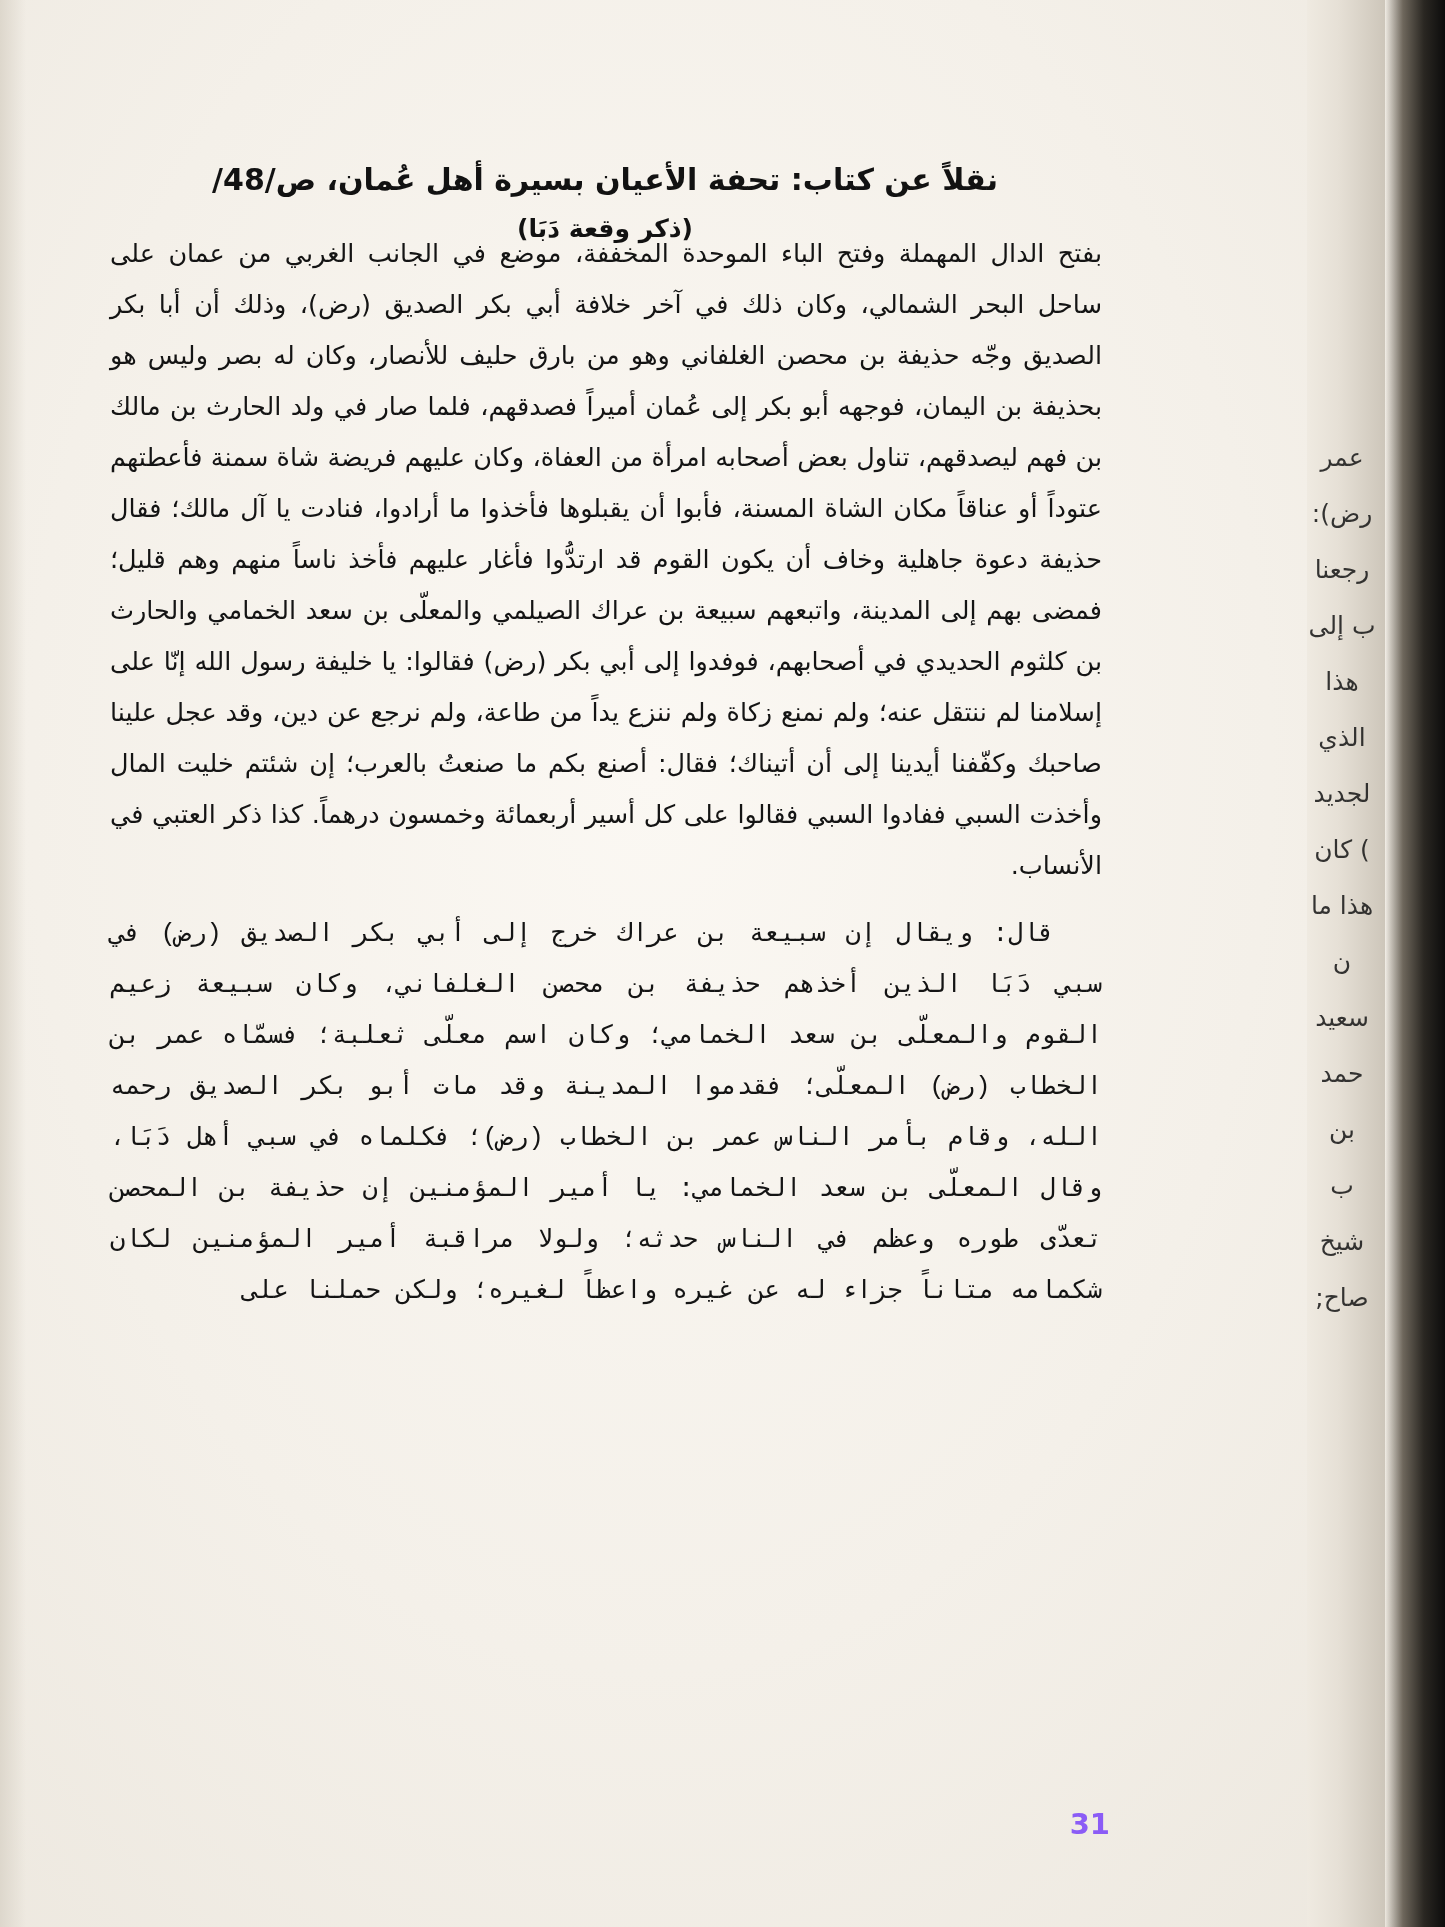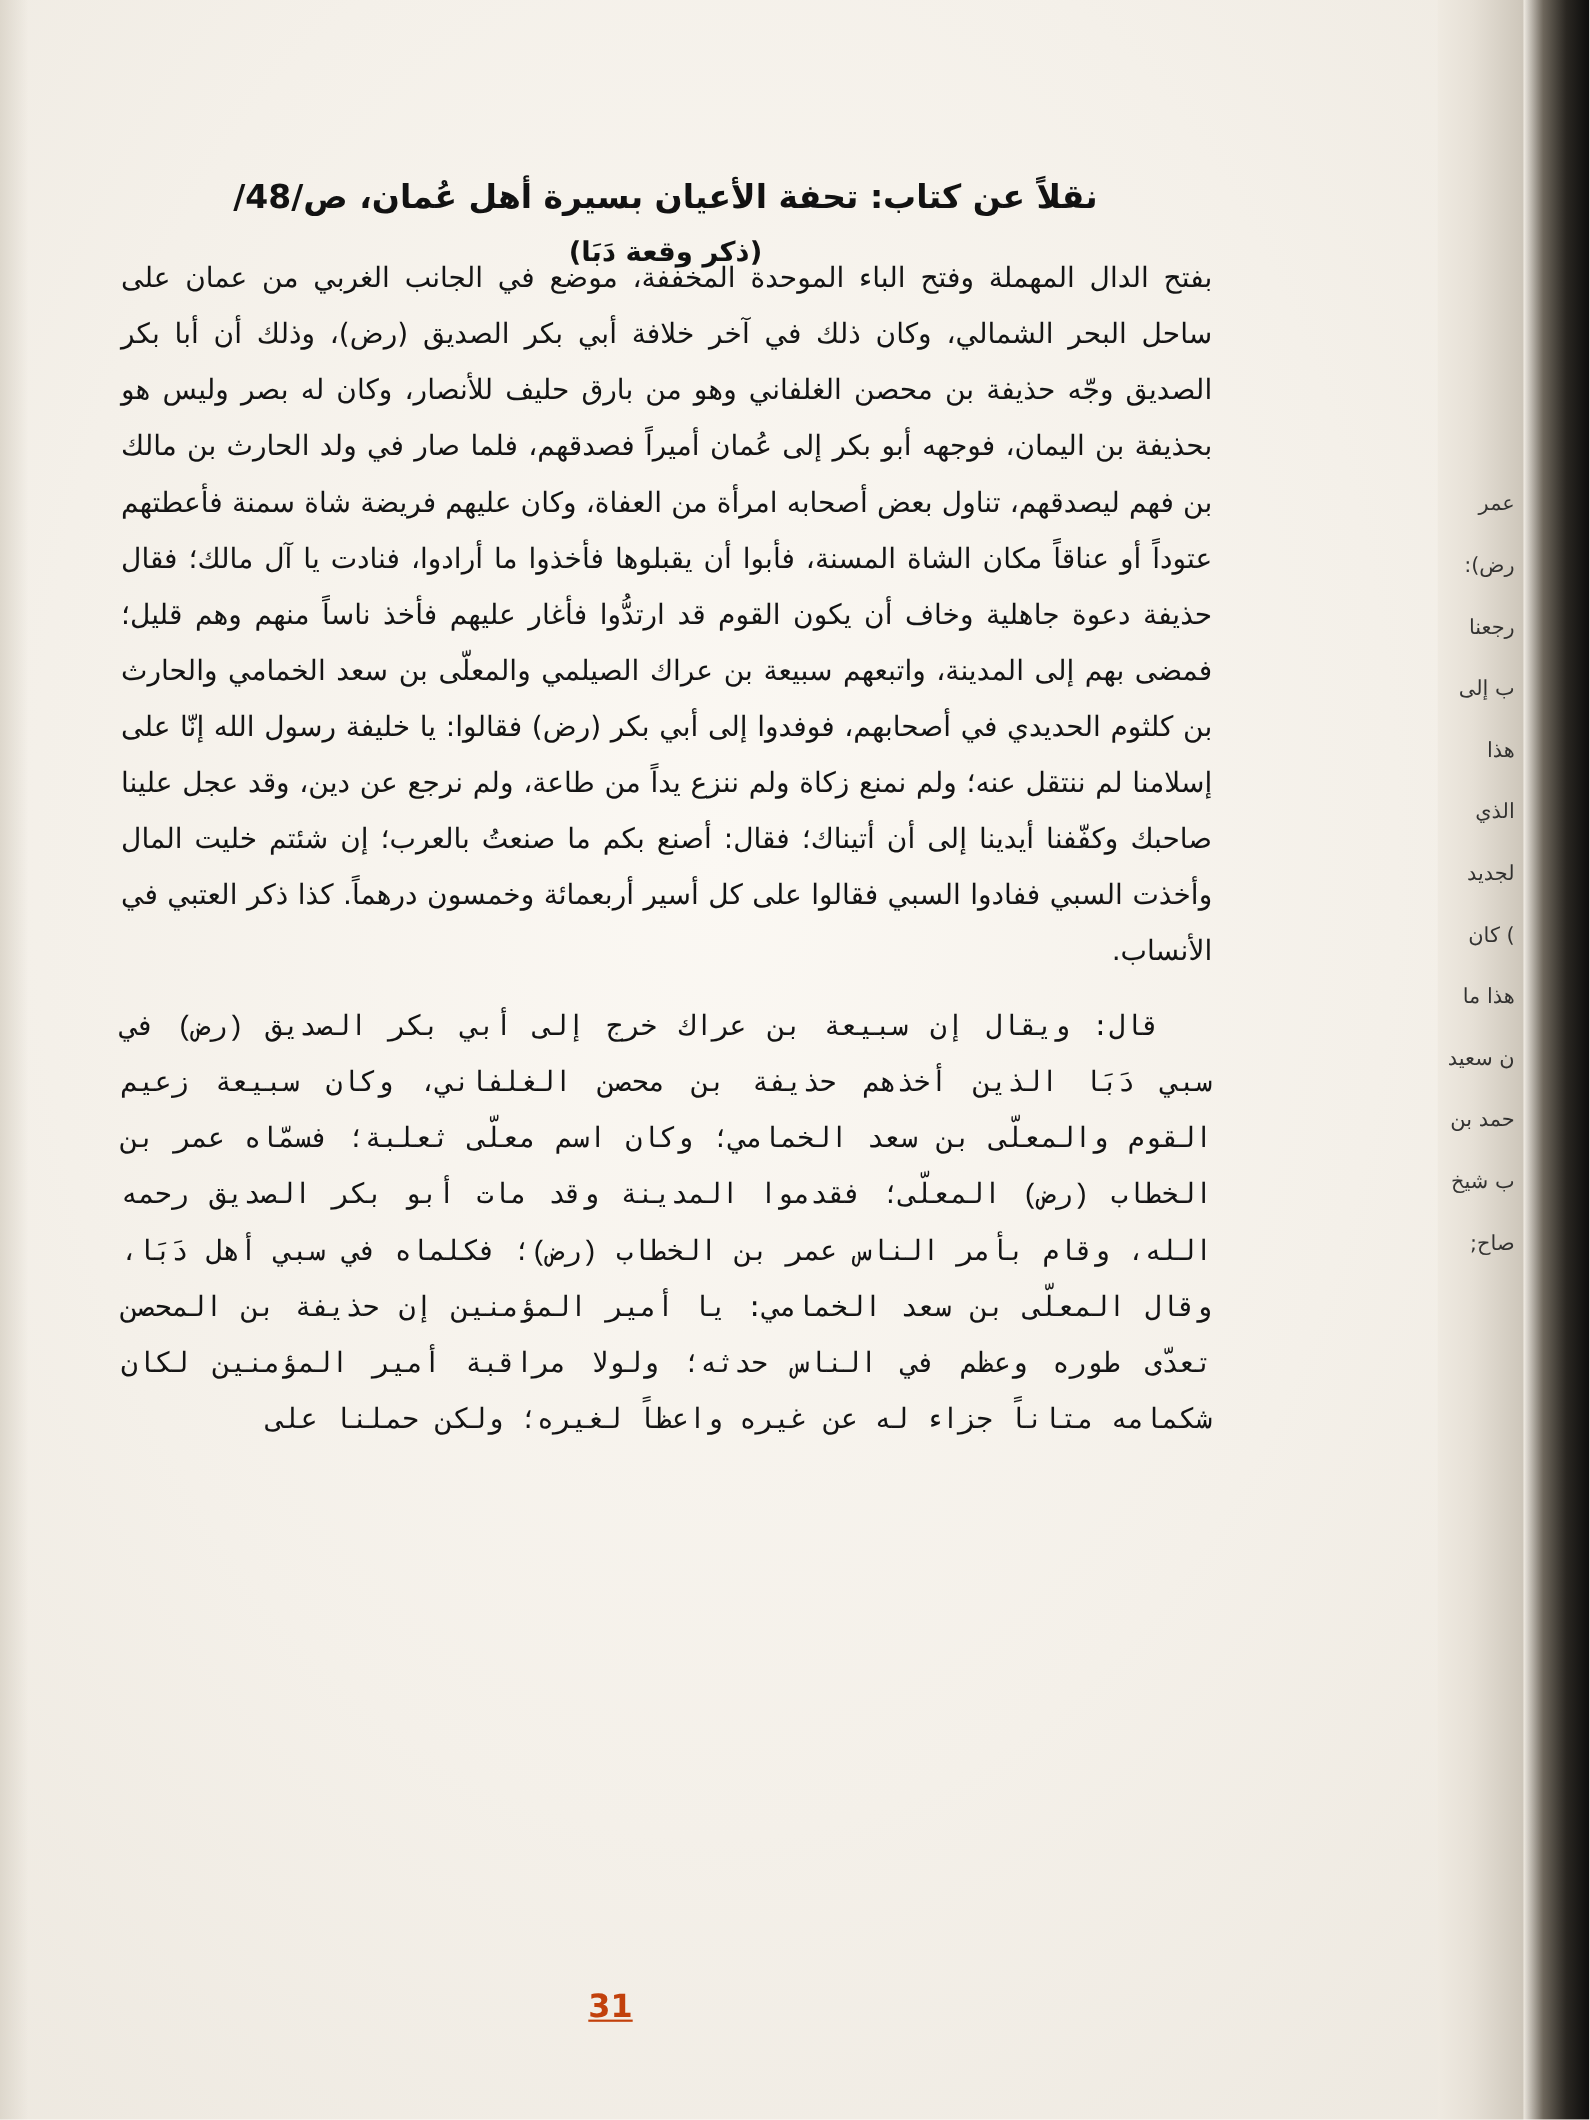--- a/index.html
+++ b/index.html
@@ -40,24 +40,24 @@
     right: 60px;
     width: 78px;
     height: 100%;
     background: linear-gradient(to left, #cdc6ba 0%, #e6e0d6 60%, #efeae1 100%);
   }
   .next-page-text {
     position: absolute;
     top: 430px;
     right: 8px;
     width: 70px;
-    text-align: right;
+    text-align: center;
     direction: rtl;
     font-family: "DejaVu Sans", sans-serif;
-    font-size: 19px;
+    font-size: 25px;
     line-height: 56px;
     color: #1b1b1b;
     opacity: .88;
     white-space: pre-line;
     overflow: hidden;
     height: 1100px;
   }
   .content {
     position: absolute;
     top: 0;
@@ -109,26 +109,24 @@
   .para.indented {
     text-indent: 48px;
     margin-top: 18px;
     font-family: Liberation Mono, monospace;
   }
   .page-number {
     position: absolute;
     bottom: 86px;
     left: 0;
     right: 190px;
-    text-align: center;
     font-family: "DejaVu Sans", sans-serif;
     font-size: 29px;
     font-weight: bold;
-    color: #c2410c;
-    text-decoration: underline;
+    color: #8b5cf6;
   }
   
   .left-edge {
     position: absolute;
     top: 0; left: 0; width: 26px; height: 100%;
     background: linear-gradient(to right, #ddd7cc 0%, rgba(240,236,228,0) 100%);
   }
 </style>
 </head>
 <body>

